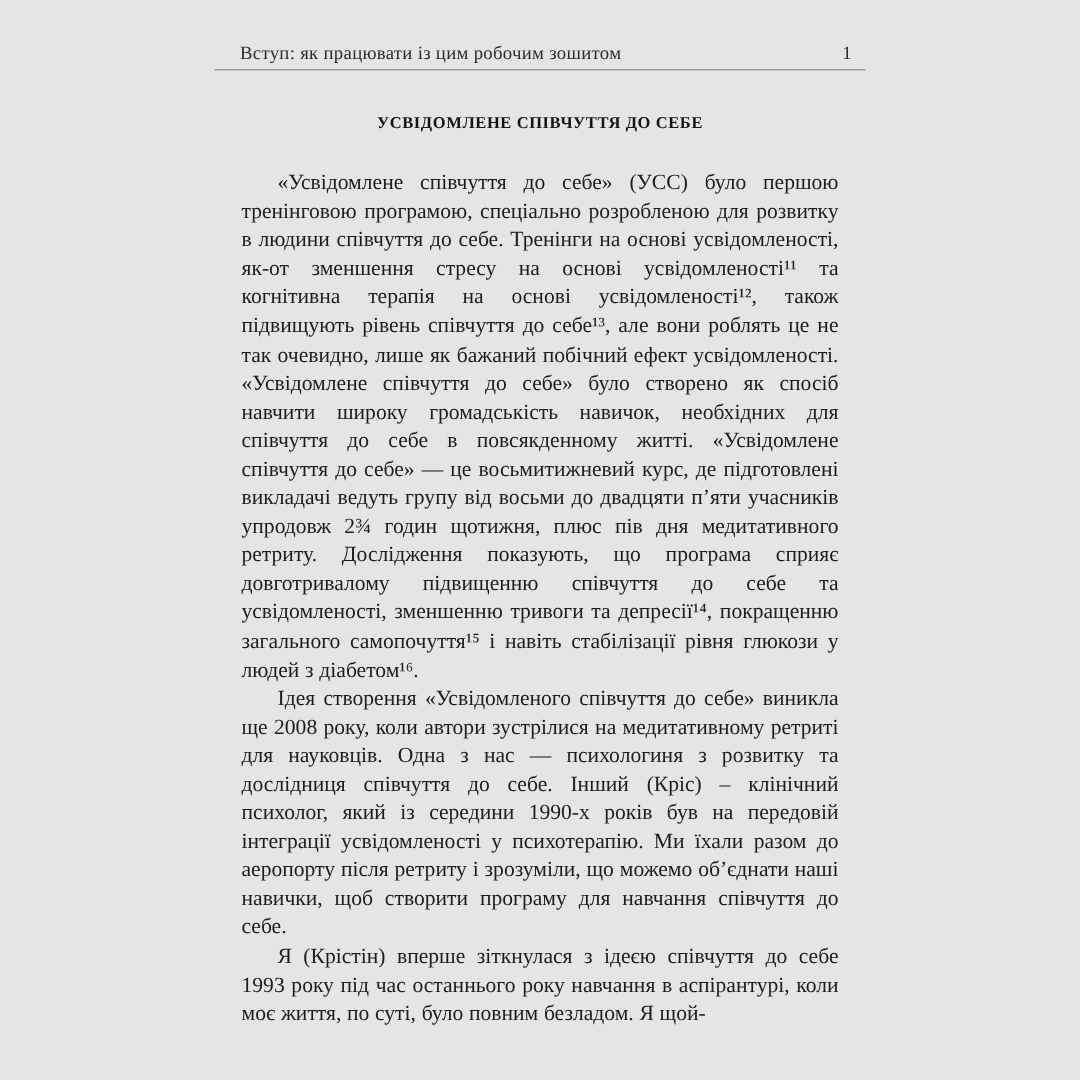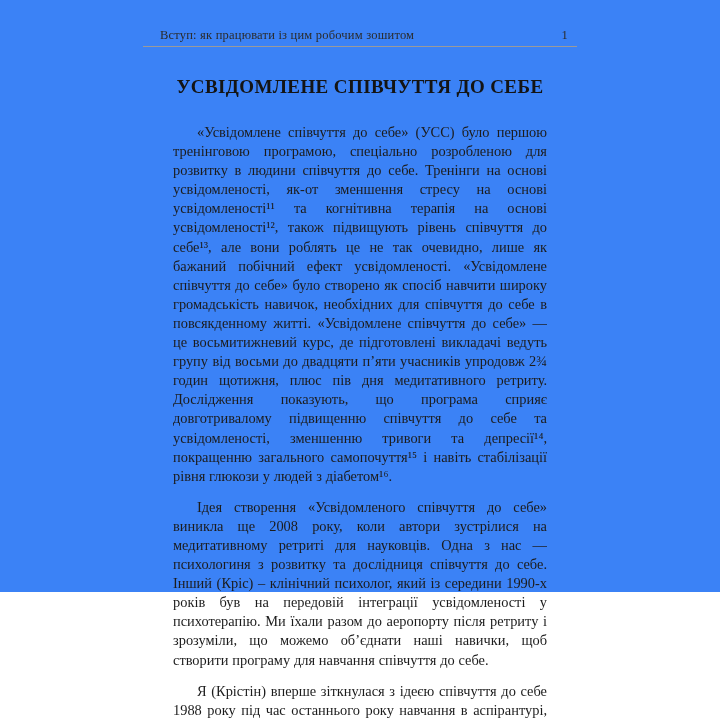--- a/index.html
+++ b/index.html
@@ -8,22 +8,22 @@
   }
   body {
     width: 720px;
     height: 720px;
     background: #ffffff;
     overflow: hidden;
   }
   .page {
     position: relative;
     width: 720px;
-    height: 592px;
-    background: #3b82f6;
+    height: 720px;
+    background: #e5e5e5;
     font-family: "Liberation Serif", "DejaVu Serif", serif;
     color: #1c1c1c;
     box-sizing: border-box;
   }
   .running-header {
     position: absolute;
     top: 28px;
     left: 160px;
     right: 152px;
     display: flex;
@@ -48,27 +48,27 @@
   }
   .content {
     position: absolute;
     top: 76px;
     left: 161px;
     right: 161px;
   }
   .chapter-title {
     margin: 0 0 25px 0;
     text-align: center;
-    font-size: 19px;
+    font-size: 11px;
     font-weight: bold;
     letter-spacing: 0.4px;
     color: #141414;
   }
   .body-para {
-    margin: 12px;
+    margin: 0;
     text-align: justify;
     text-indent: 24px;
     font-size: 14.4px;
     line-height: 19.1px;
     color: #1c1c1c;
     word-spacing: 0.2px;
   }
 </style>
 </head>
 <body>
@@ -82,16 +82,16 @@
 
   <div class="header-rule"></div>
 
   <main class="content">
     <h1 class="chapter-title">УСВІДОМЛЕНЕ СПІВЧУТТЯ ДО СЕБЕ</h1>
 
     <p class="body-para">«Усвідомлене співчуття до себе» (УСС) було першою тренінговою програмою, спеціально розробленою для розвитку в людини співчуття до себе. Тренінги на основі усвідомленості, як-от зменшення стресу на основі усвідомленості¹¹ та когнітивна терапія на основі усвідомленості¹², також підвищують рівень співчуття до себе¹³, але вони роблять це не так очевидно, лише як бажаний побічний ефект усвідомленості. «Усвідомлене співчуття до себе» було створено як спосіб навчити широку громадськість навичок, необхідних для співчуття до себе в повсякденному житті. «Усвідомлене співчуття до себе» — це восьмитижневий курс, де підготовлені викладачі ведуть групу від восьми до двадцяти п’яти учасників упродовж 2¾ годин щотижня, плюс пів дня медитативного ретриту. Дослідження показують, що програма сприяє довготривалому підвищенню співчуття до себе та усвідомленості, зменшенню тривоги та депресії¹⁴, покращенню загального самопочуття¹⁵ і навіть стабілізації рівня глюкози у людей з діабетом¹⁶.</p>
 
     <p class="body-para">Ідея створення «Усвідомленого співчуття до себе» виникла ще 2008 року, коли автори зустрілися на медитативному ретриті для науковців. Одна з нас — психологиня з розвитку та дослідниця співчуття до себе. Інший (Кріс) – клінічний психолог, який із середини 1990-х років був на передовій інтеграції усвідомленості у психотерапію. Ми їхали разом до аеропорту після ретриту і зрозуміли, що можемо об’єднати наші навички, щоб створити програму для навчання співчуття до себе.</p>
 
-    <p class="body-para">Я (Крістін) вперше зіткнулася з ідеєю співчуття до себе 1988 року під час останнього року навчання в аспірантурі, коли моє життя, по суті, було повним безладом. Я щой-</p>
+    <p class="body-para">Я (Крістін) вперше зіткнулася з ідеєю співчуття до себе 1993 року під час останнього року навчання в аспірантурі, коли моє життя, по суті, було повним безладом. Я щой-</p>
   </main>
 
 </div>
 
 </body></html>

